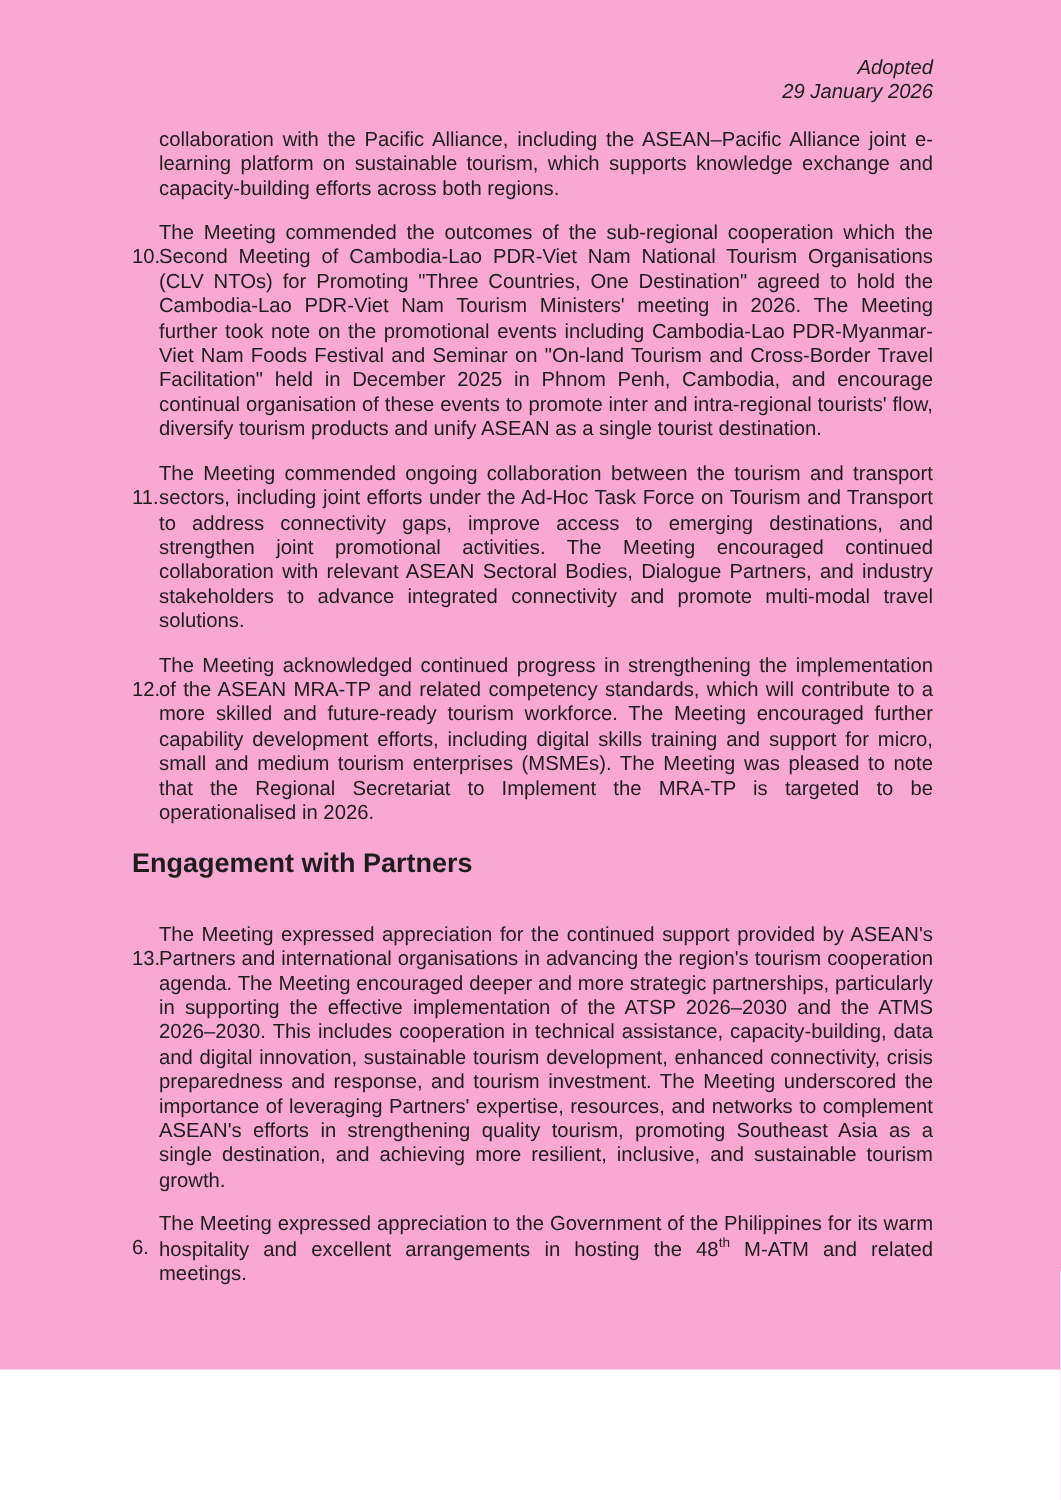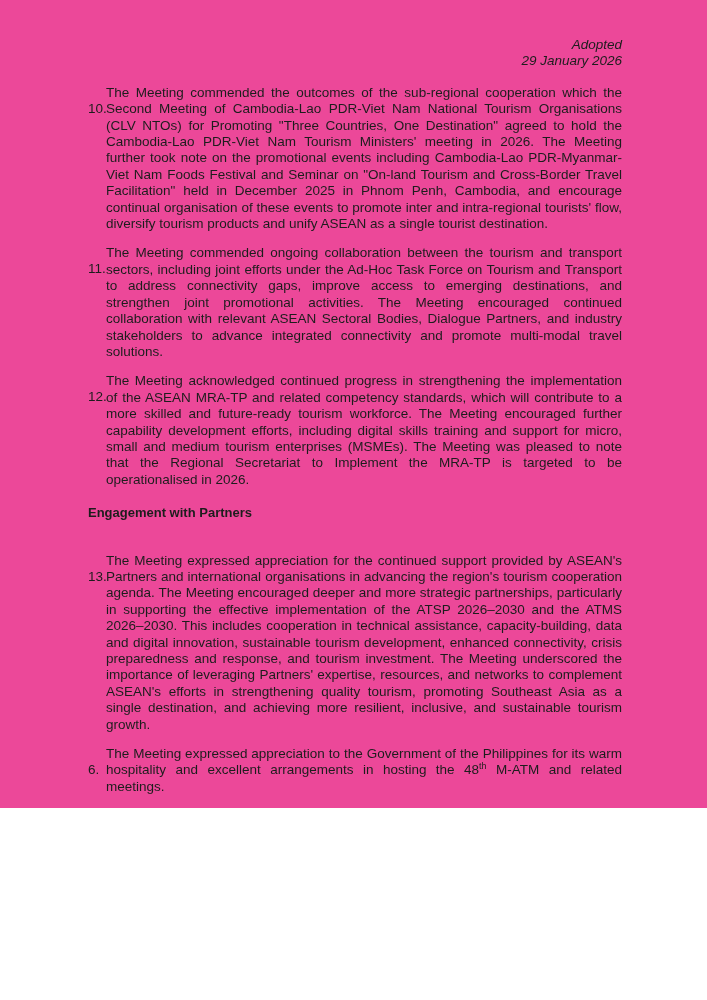--- a/index.html
+++ b/index.html
@@ -10,22 +10,22 @@
   body {
     width: 707px;
     height: 1000px;
     position: relative;
     font-family: "Liberation Sans", sans-serif;
     color: #1d1d1d;
     -webkit-font-smoothing: antialiased;
   }
   .page {
     width: 707px;
-    height: 808px;
-    background: #ec4899;
+    height: 913px;
+    background: #f9a8d4;
     overflow: hidden;
   }
   .doc-header {
     margin: 37px 85px 15px 0;
     text-align: right;
     font-style: italic;
     font-size: 13.5px;
     line-height: 16.4px;
   }
   .content {
@@ -44,21 +44,21 @@
   .item {
     position: relative;
     padding-left: 18px;
   }
   .item .num {
     position: absolute;
     left: 0;
     top: 16px;
   }
   .section-heading {
-    font-size: 13px;
+    font-size: 18px;
     font-weight: bold;
     line-height: 16.4px;
     text-align: left;
     margin: 17px 0 31px 0;
   }
   sup {
     font-size: 9px;
     line-height: 0;
     vertical-align: super;
   }
@@ -68,20 +68,21 @@
 
 <div class="page">
 
   <div class="doc-header">
     <div>Adopted</div>
     <div>29 January 2026</div>
   </div>
 
   <div class="content">
 
+    <p class="para intro">collaboration with the Pacific Alliance, including the ASEAN–Pacific Alliance joint e-learning platform on sustainable tourism, which supports knowledge exchange and capacity-building efforts across both regions.</p>
 
     <div class="para item">
       <span class="num">10.</span>
       <span class="txt">The Meeting commended the outcomes of the sub-regional cooperation which the Second Meeting of Cambodia-Lao PDR-Viet Nam National Tourism Organisations (CLV NTOs) for Promoting "Three Countries, One Destination" agreed to hold the Cambodia-Lao PDR-Viet Nam Tourism Ministers' meeting in 2026. The Meeting further took note on the promotional events including Cambodia-Lao PDR-Myanmar-Viet Nam Foods Festival and Seminar on "On-land Tourism and Cross-Border Travel Facilitation" held in December 2025 in Phnom Penh, Cambodia, and encourage continual organisation of these events to promote inter and intra-regional tourists' flow, diversify tourism products and unify ASEAN as a single tourist destination.</span>
     </div>
 
     <div class="para item">
       <span class="num">11.</span>
       <span class="txt">The Meeting commended ongoing collaboration between the tourism and transport sectors, including joint efforts under the Ad-Hoc Task Force on Tourism and Transport to address connectivity gaps, improve access to emerging destinations, and strengthen joint promotional activities. The Meeting encouraged continued collaboration with relevant ASEAN Sectoral Bodies, Dialogue Partners, and industry stakeholders to advance integrated connectivity and promote multi-modal travel solutions.</span>
     </div>

